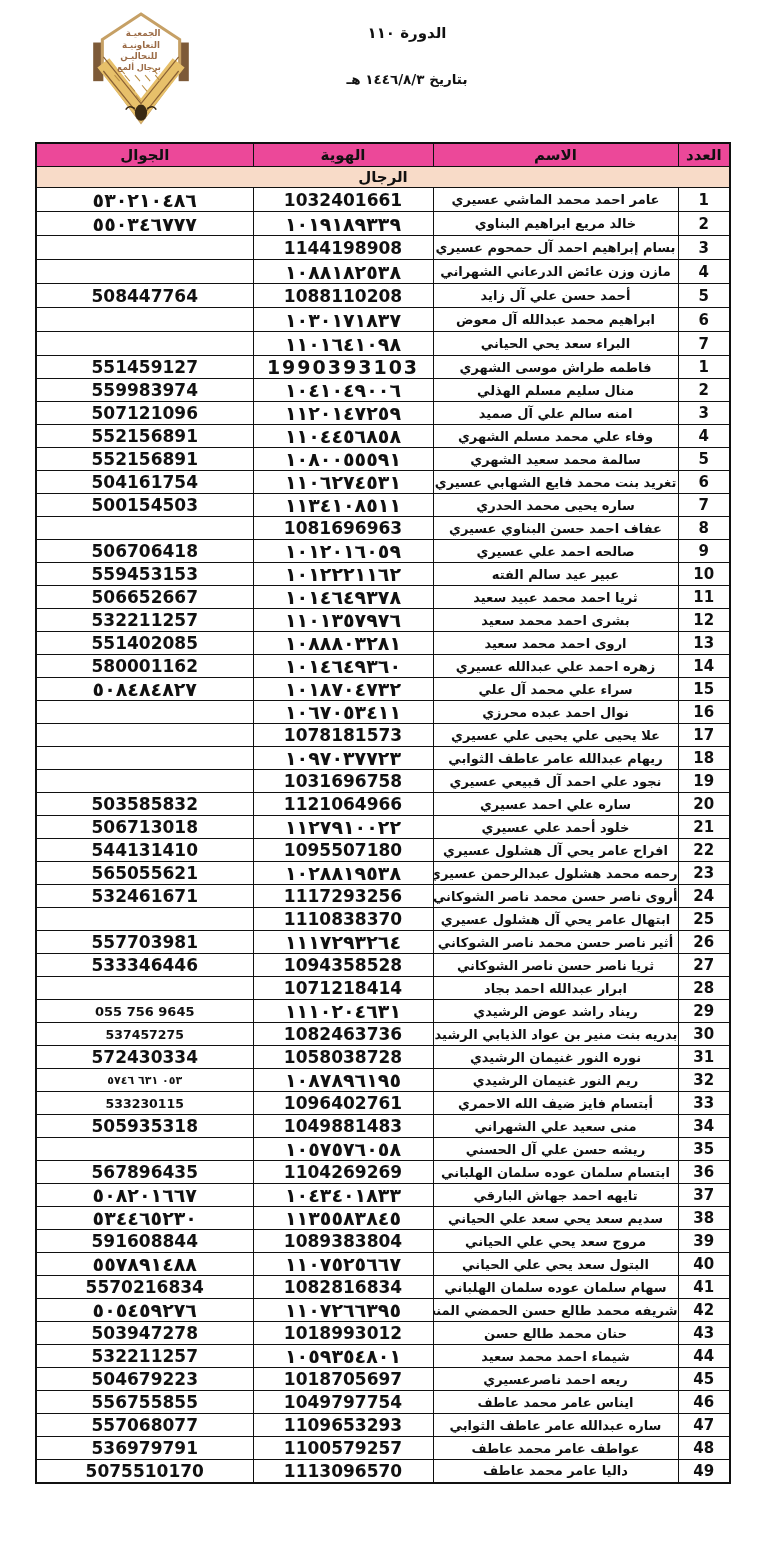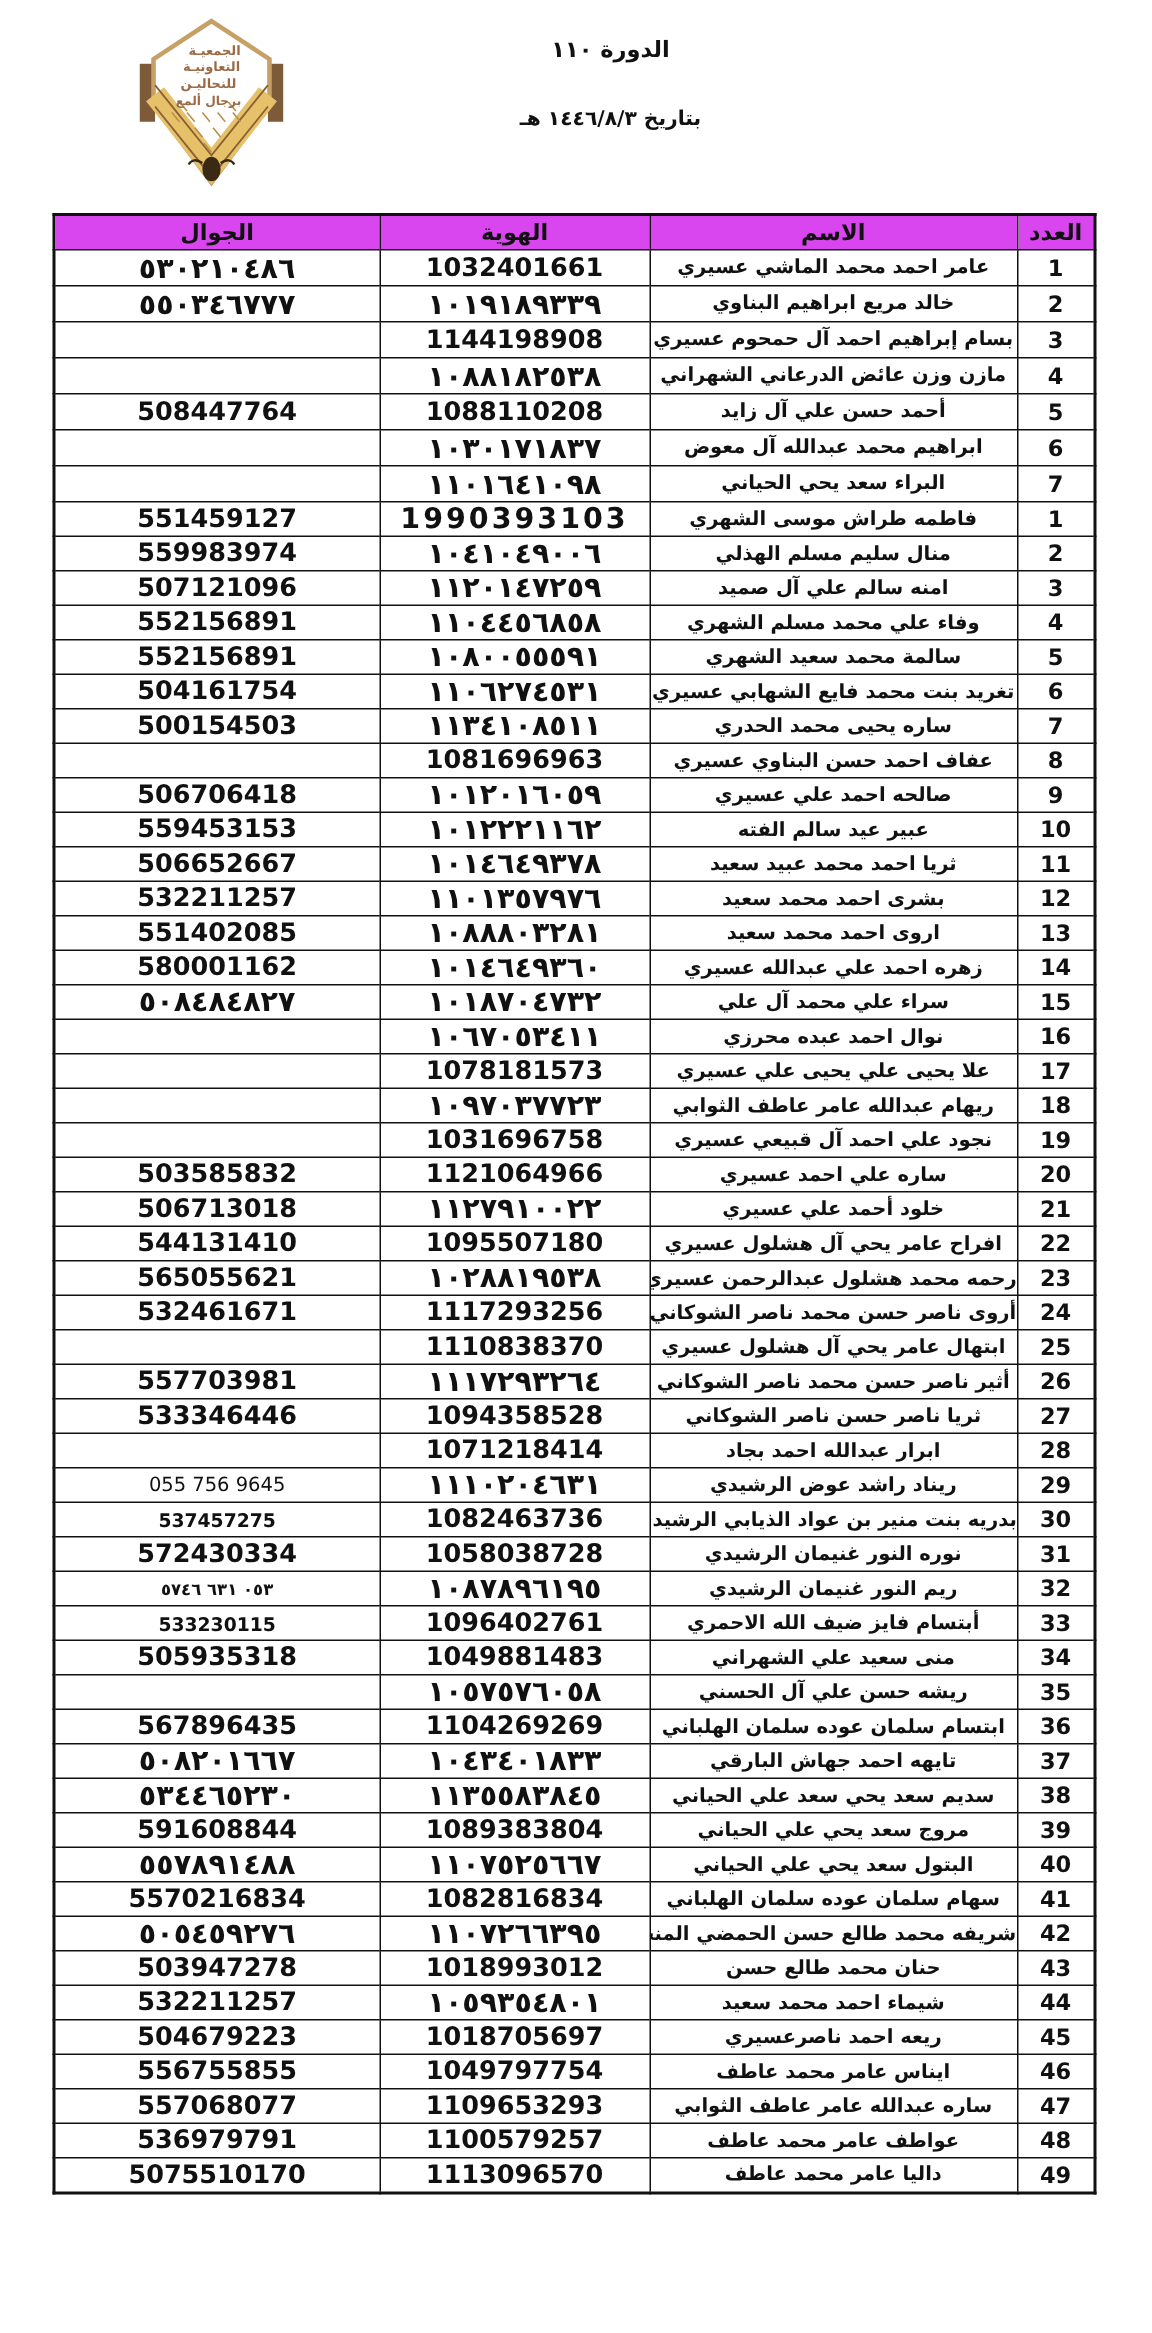--- a/index.html
+++ b/index.html
@@ -10,32 +10,32 @@
   .doc-header{position:relative;height:142px;}
   .logo{position:absolute;left:90px;top:12px;width:102px;height:118px;}
   .hdr-text{position:absolute;left:0;right:0;top:0;text-align:center;padding-left:46px;}
   .title{padding-top:24px;font-size:15px;font-weight:bold;}
   .date-line{margin-top:29px;font-size:13.5px;font-weight:bold;}
   .duration-line{margin-top:3px;font-size:13.5px;font-weight:bold;}
 
   
   table.roster{position:absolute;top:142px;right:37px;width:694px;border-collapse:collapse;table-layout:fixed;border:2px solid #111;}
   .roster th,.roster td{border:1px solid #111;padding:0;text-align:center;vertical-align:middle;overflow:hidden;white-space:nowrap;}
-  .roster thead th{background:#d946ef;height:22px;font-size:15px;font-weight:bold;}
+  .roster thead th{background:#ec4899;height:22px;font-size:15px;font-weight:bold;}
   tr.band td{background:#f8dbc8;height:20px;font-size:15px;font-weight:bold;}
   tr.data{height:23px;}
   tr.data.men{height:24px;}
   td.rownum{font-size:15px;font-weight:bold;direction:ltr;}
   td.name{font-size:13px;font-weight:bold;}
   td.idcell,td.mobile{direction:ltr;}
   .num-en{font-size:17px;font-weight:bold;}
   .num-ar{font-size:19px;font-weight:bold;letter-spacing:2px;}
   .num-ar-sm{font-size:11px;font-weight:bold;letter-spacing:1px;}
   .num-sm{font-size:12.5px;font-weight:bold;}
-  .num-light{font-size:13px;font-weight:normal;}
+  .num-light{font-size:13px;font-weight:bold;}
 </style>
 </head>
 <body>
 
 <div class="page">
 
   <div class="doc-header">
     <svg class="logo" viewBox="0 0 100 116">
       <rect x="3" y="30" width="10" height="38" fill="#7d5a38"></rect>
       <rect x="87" y="30" width="10" height="38" fill="#7d5a38"></rect>
@@ -68,20 +68,23 @@
     </colgroup>
     <thead>
       <tr>
         <th>العدد</th>
         <th>الاسم</th>
         <th>الهوية</th>
         <th>الجوال</th>
       </tr>
     </thead>
     <tbody>
+        <tr class="band">
+          <td colspan="4">الرجال</td>
+        </tr>
         <tr class="data men">
           <td class="rownum">1</td>
           <td class="name">عامر احمد محمد الماشي عسيري</td>
           <td class="idcell num-en">1032401661</td>
           <td class="mobile num-ar">٥٣٠٢١٠٤٨٦</td>
         </tr>
         <tr class="data men">
           <td class="rownum">2</td>
           <td class="name">خالد مريع ابراهيم البناوي</td>
           <td class="idcell num-ar">١٠١٩١٨٩٣٣٩</td>

